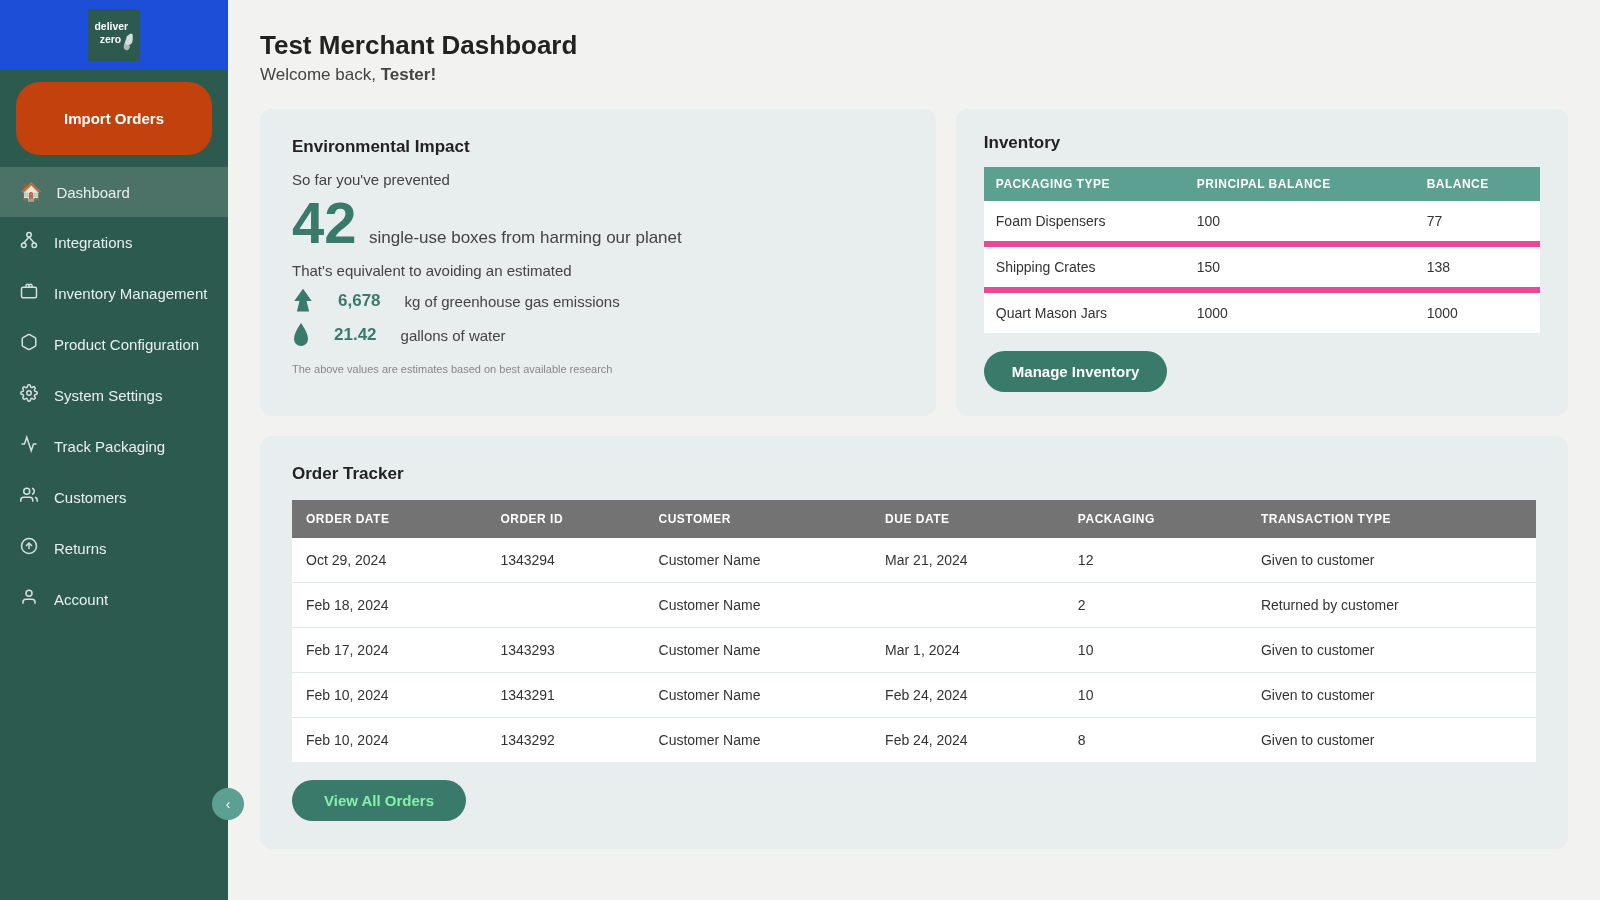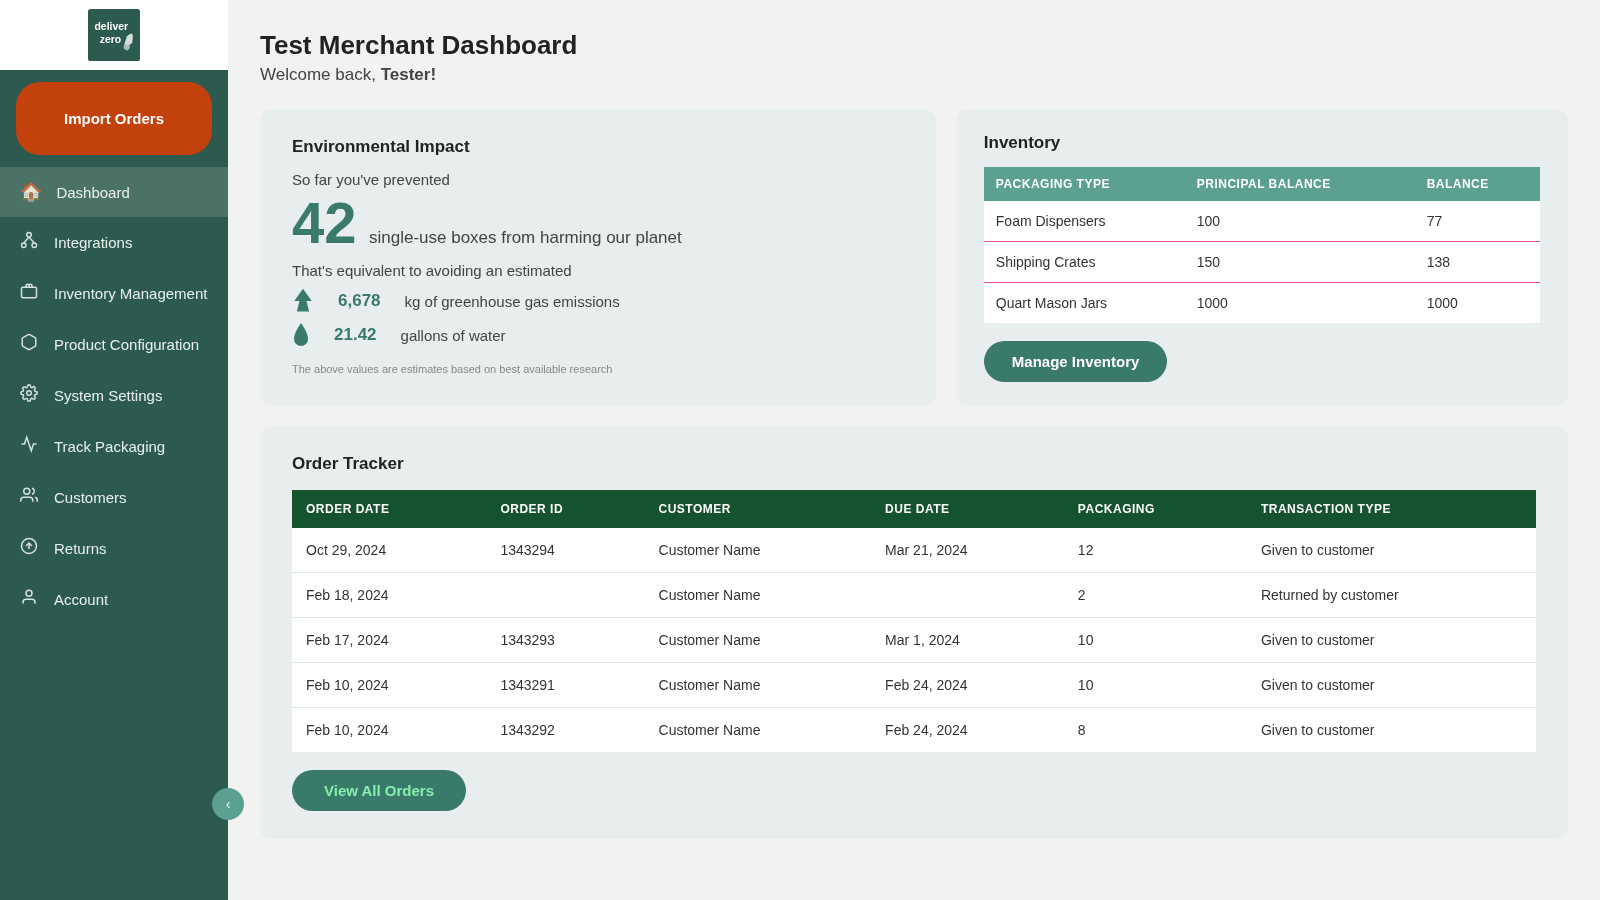--- a/index.html
+++ b/index.html
@@ -9,21 +9,21 @@
     #sidebar {
       width: 228px;
       min-width: 228px;
       background: #2d5a4e;
       display: flex;
       flex-direction: column;
       height: 900px;
       position: relative;
     }
     #logo-area {
-      background: #ffffff;
+      background: #1d4ed8;
       padding: 16px 20px;
       display: flex;
       align-items: center;
       justify-content: center;
       height: 70px;
     }
     .logo-svg {
       width: 52px;
       height: 52px;
     }
@@ -182,21 +182,21 @@
     .inv-table thead th {
       padding: 10px 12px;
       font-size: 12px;
       font-weight: 600;
       letter-spacing: 0.5px;
       text-align: left;
       text-transform: uppercase;
     }
     .inv-table tbody tr {
       background: white;
-      border-bottom: 1px solid #ec4899;
+      border-bottom: 6px solid #ec4899;
     }
     .inv-table tbody tr:last-child { border-bottom: none; }
     .inv-table tbody td {
       padding: 12px 12px;
       color: #333;
     }
     .manage-inv-btn {
       margin-top: 18px;
       background: #3a7a6a;
       color: white;
@@ -220,21 +220,21 @@
       font-weight: 700;
       color: #222;
       margin-bottom: 16px;
     }
     .order-table {
       width: 100%;
       border-collapse: collapse;
       font-size: 14px;
     }
     .order-table thead tr {
-      background: #14532d;
+      background: #737373;
       color: white;
     }
     .order-table thead th {
       padding: 12px 14px;
       font-size: 12px;
       font-weight: 600;
       letter-spacing: 0.5px;
       text-align: left;
       text-transform: uppercase;
     }

